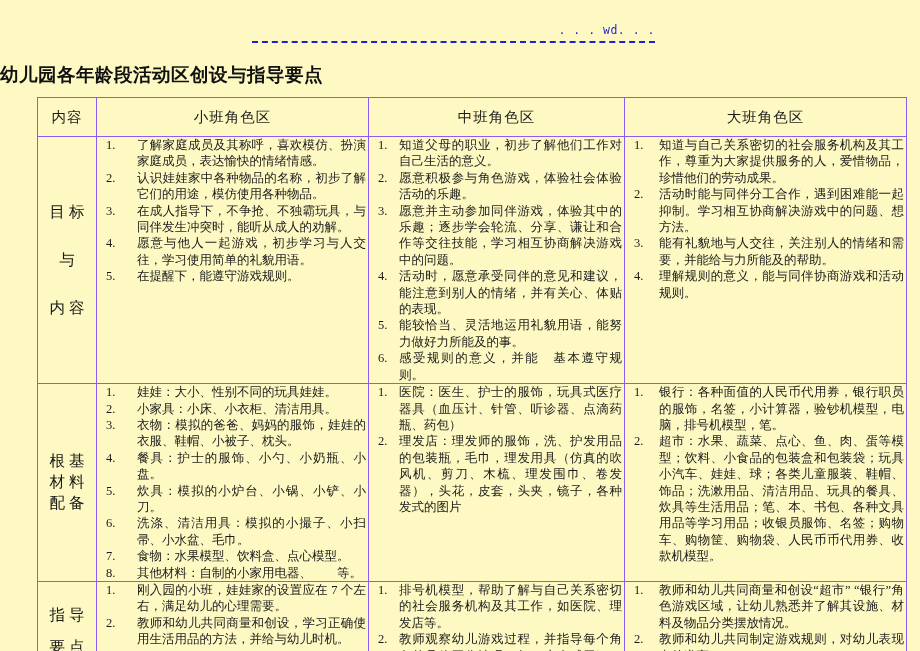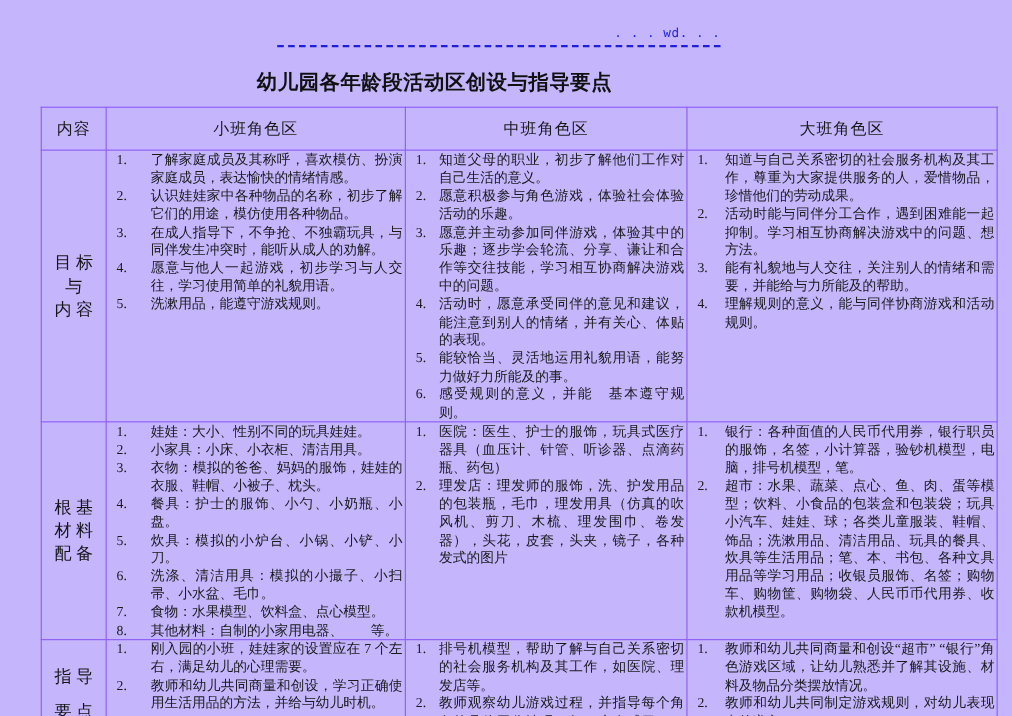--- a/index.html
+++ b/index.html
@@ -1,37 +1,37 @@
 <!DOCTYPE html>
 <html><head>
 <meta charset="utf-8">
 <style>
   html,body{margin:0;padding:0;background:#e8e8e8;}
   .page{
     position:relative;
     width:920px;height:651px;
-    background:#c4b5fd;
+    background:#fef9c3;
     font-family:"Liberation Serif", serif;
     color:#1a1a1a;
     overflow:hidden;
     margin:0 auto;
   }
   
   .wm{
     position:absolute;left:252px;top:20px;width:403px;height:21px;
     border-bottom:2px dashed #1f1fd9;
     text-align:right;
     color:#1f1fd9;
     font-family:"DejaVu Sans Mono", monospace;
     font-size:11.5px;line-height:21px;
     letter-spacing:0.5px;
   }
   .title{
     position:absolute;left:0;top:62px;width:790px;
-    margin:0;text-align:center;
+    margin:0;
     font-size:18.5px;font-weight:bold;letter-spacing:0.5px;
     color:#111;
   }
   table.tbl{
     position:absolute;left:37px;top:97px;width:869px;
     border-collapse:collapse;table-layout:fixed;
   }
   .tbl col.c0{width:59px}
   .tbl col.c1{width:272px}
   .tbl col.c2{width:256px}
@@ -47,21 +47,21 @@
   tr.r0 td{height:198px}
   tr.r1 td{height:172px}
   tr.r2 td{height:66px}
   td.labelcell{vertical-align:middle;}
   .label-stack{
     display:flex;flex-direction:column;align-items:center;justify-content:center;
     height:100%;
     font-size:15.5px;letter-spacing:4px;color:#151515;
   }
   .label-stack .lbl-line{text-indent:4px;}
-  tr.r0 .label-stack{}
+  tr.r0 .label-stack{gap:27px}
   tr.r1 .label-stack{}
   tr.r2 .label-stack{gap:11px}
   .cell{padding:2px 4px 0 3px;}
   .list{font-size:12.5px;line-height:16.4px;}
   .li{display:flex;align-items:flex-start;}
   .li .num{flex:none;text-align:left;padding-left:9px;box-sizing:border-box;}
   .li .txt{flex:1;text-align:justify;padding-right:2px;}
   td.colA .num{width:40px}
   td.colB .num{width:30px}
   td.colC .num{width:34px}
@@ -114,21 +114,21 @@
               <div class="li">
                 <span class="num">3.</span>
                 <span class="txt">在成人指导下，不争抢、不独霸玩具，与同伴发生冲突时，能听从成人的劝解。</span>
               </div>
               <div class="li">
                 <span class="num">4.</span>
                 <span class="txt">愿意与他人一起游戏，初步学习与人交往，学习使用简单的礼貌用语。</span>
               </div>
               <div class="li">
                 <span class="num">5.</span>
-                <span class="txt">洗漱用品，能遵守游戏规则。</span>
+                <span class="txt">在提醒下，能遵守游戏规则。</span>
               </div>
             </div>
         </td>
         <td class="cell colB">
           <div class="list">
               <div class="li">
                 <span class="num">1.</span>
                 <span class="txt">知道父母的职业，初步了解他们工作对自己生活的意义。</span>
               </div>
               <div class="li">

